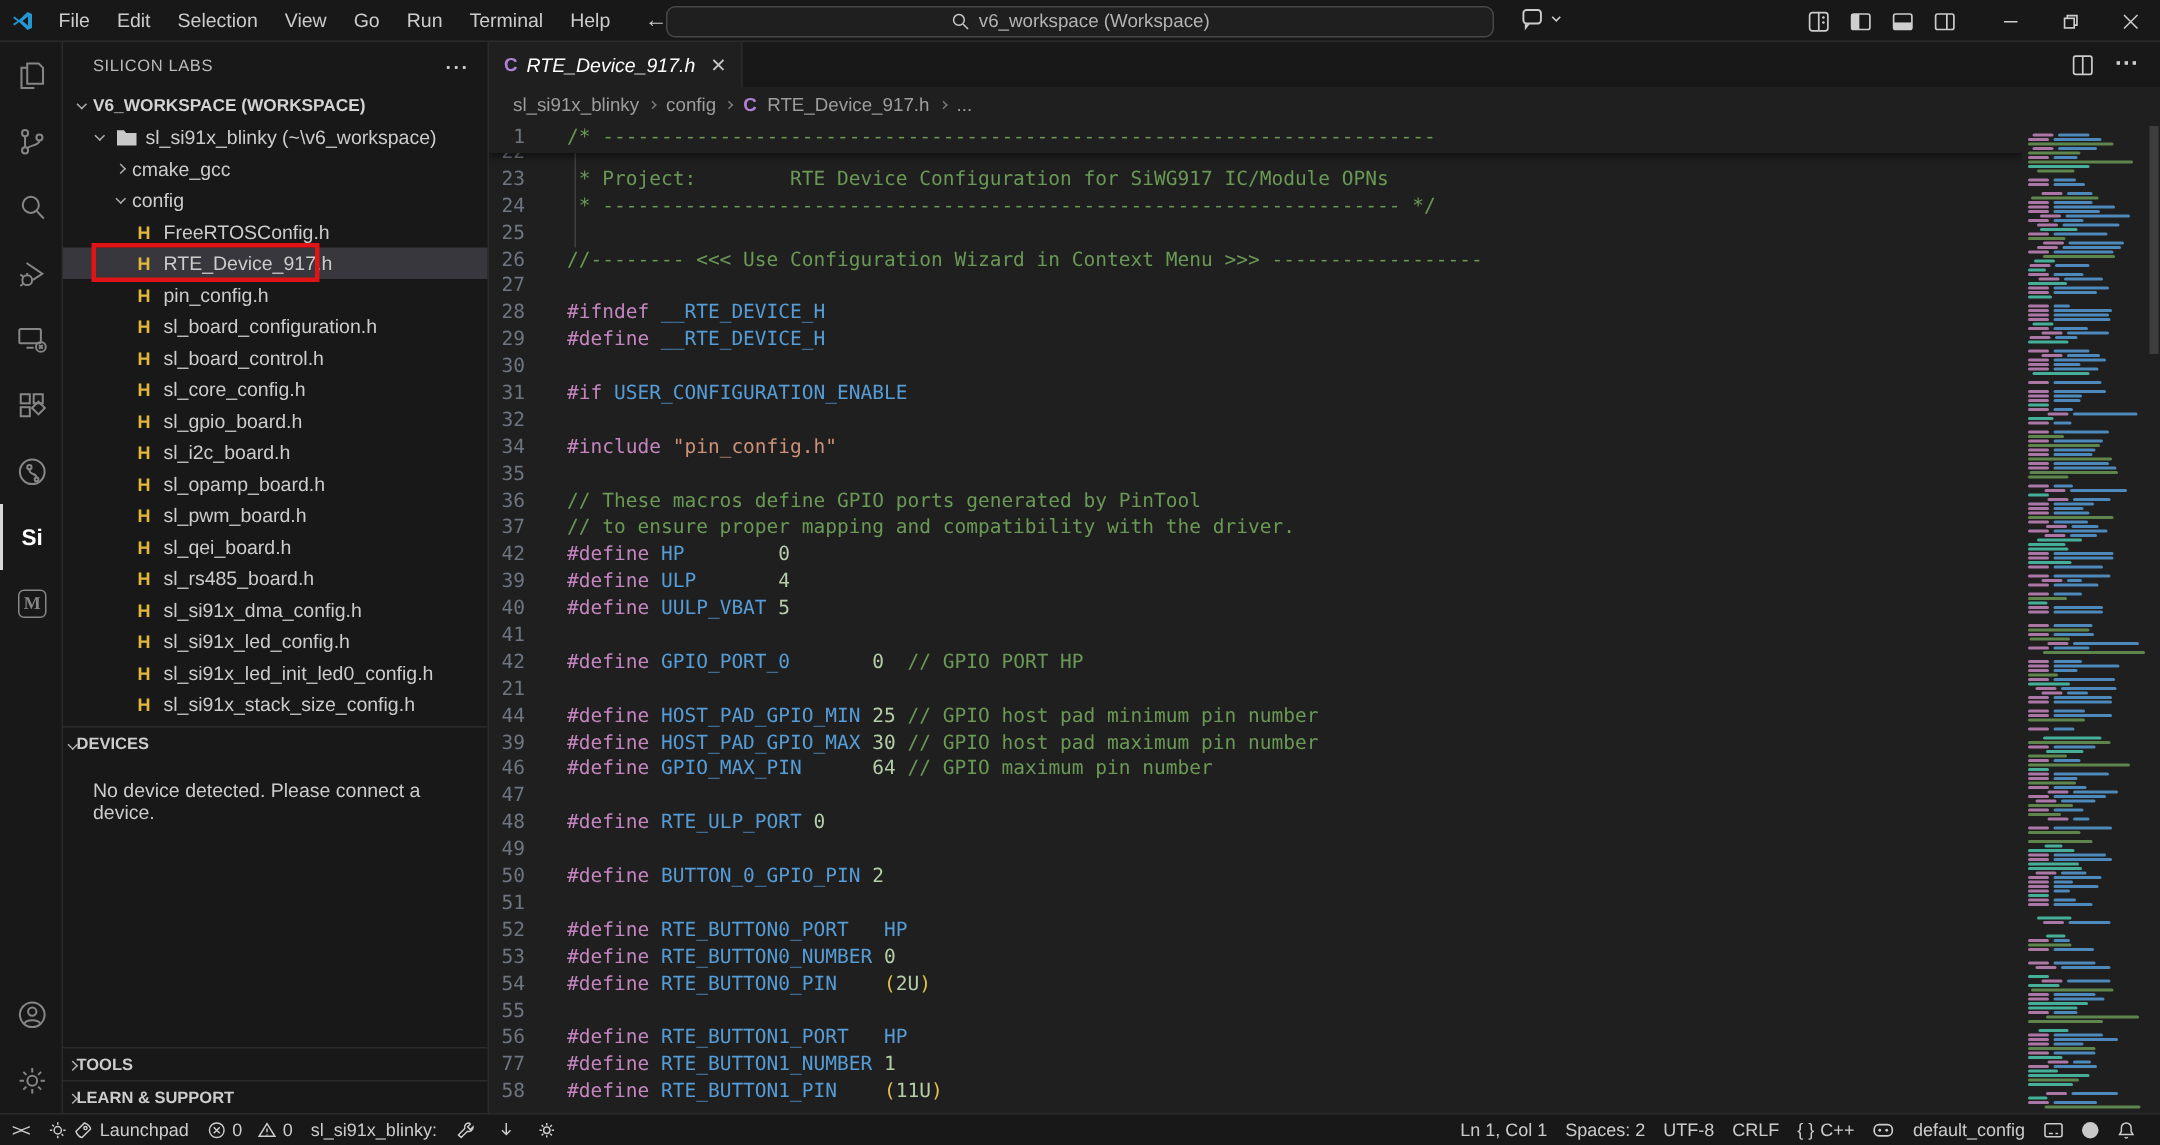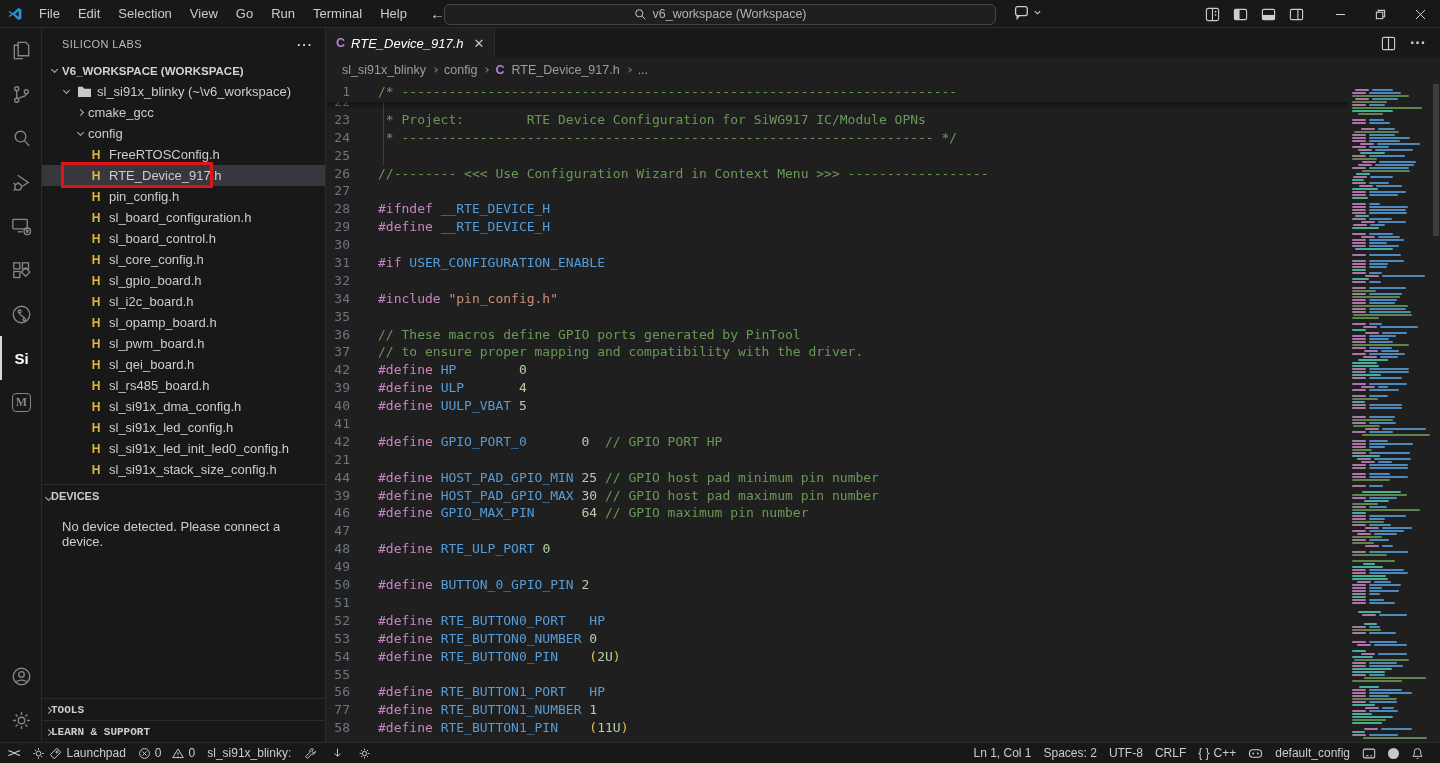--- a/index.html
+++ b/index.html
@@ -54,21 +54,21 @@
   .trow.subfolder { padding-left:30px; }
   .trow.file { padding-left:46px; }
   .trow.file.selected { background:#37373d; }
   .h-icon { color:#e2b73d; font-weight:700; font-size:12px; width:16px; display:inline-block; text-align:center; margin-right:5px; }
   .folder-icon { margin:0 5px 0 3px; }
   .red-annotation { position:absolute; left:19px; top:-3px; width:152px; height:26px;
     border:3px solid #e01414; z-index:5; pointer-events:none; }
   .section-hdr { height:22px; display:flex; align-items:center; border-top:1px solid #2b2b2b;
     font-weight:700; font-size:11px; color:#cccccc; padding-left:4px; }
   .devices-msg { padding:13px 8px 0 20px; color:#cccccc; font-size:13px; }
-  .sb-bottom { margin-top:auto;font-family:Liberation Mono, monospace; }
+  .sb-bottom { margin-top:auto; }
 
   
   .editor { flex:1; background:#1f1f1f; display:flex; flex-direction:column; min-width:0; }
   .tabbar { height:30px; background:#181818; display:flex; align-items:stretch; }
   .tab { background:#1f1f1f; display:flex; align-items:center; padding:0 10px; gap:6px;
     border-right:1px solid #2b2b2b; font-size:13px; color:#ffffff; }
   .tab-label { font-style:italic; }
   .c-icon { color:#b180d7; font-weight:700; font-size:12.5px; }
   .tab-close { color:#c5c5c5; font-size:13px; margin-left:4px; }
   .tab-actions { margin-left:auto; display:flex; align-items:center; gap:14px; padding-right:14px; color:#cccccc; }

